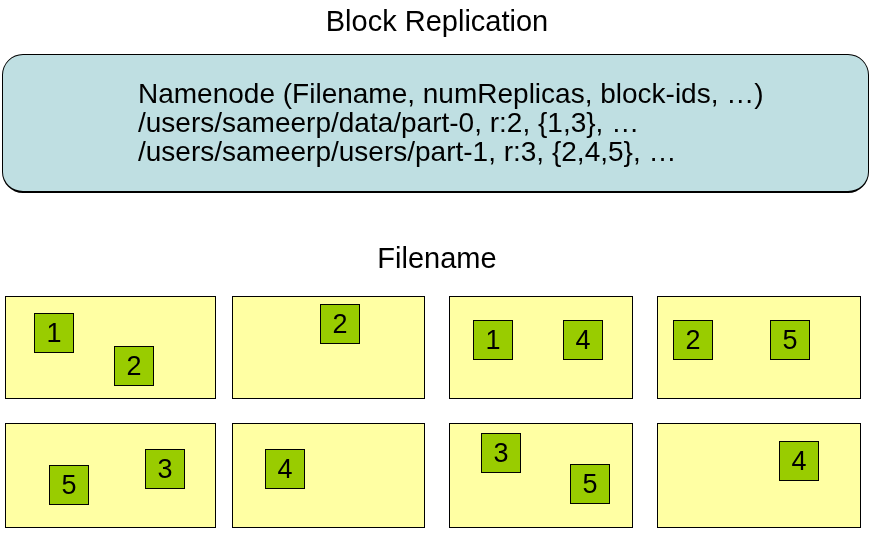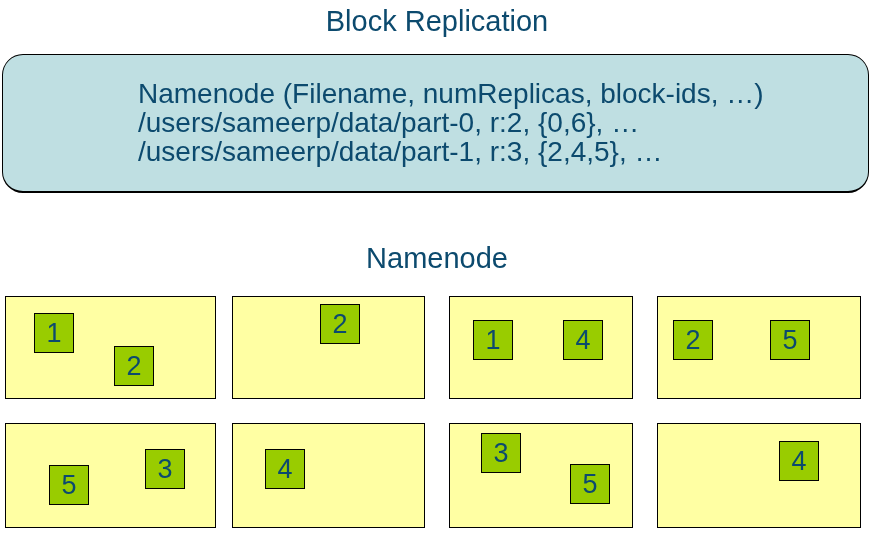--- a/index.html
+++ b/index.html
@@ -8,21 +8,21 @@
     --blk-bg: #99cc00;
     --line: #000000;
   }
   html, body { margin: 0; padding: 0; background: #ffffff; }
   .stage {
     position: relative;
     width: 874px;
     height: 536px;
     background: #ffffff;
     font-family: "Liberation Sans", "DejaVu Sans", sans-serif;
-    color: #0c4a6e;
+    color: #000000;
     overflow: hidden;
   }
   .title {
     position: absolute;
     top: 6px; left: 0;
     width: 100%;
     text-align: center;
     font-size: 29px;
     line-height: 31px;
     white-space: nowrap;
@@ -83,26 +83,26 @@
 </style>
 </head>
 <body>
 
 <div class="stage">
   <div class="title">Block Replication</div>
 
   <div class="namenode">
     <div class="nn-lines">
       <div>Namenode (Filename, numReplicas, block-ids, …)</div>
-      <div>/users/sameerp/data/part-0, r:2, {0,6}, …</div>
-      <div>/users/sameerp/data/part-1, r:3, {2,4,5}, …</div>
+      <div>/users/sameerp/data/part-0, r:2, {1,3}, …</div>
+      <div>/users/sameerp/users/part-1, r:3, {2,4,5}, …</div>
     </div>
   </div>
 
-  <div class="dn-label">Namenode</div>
+  <div class="dn-label">Filename</div>
 
   <div class="dn dn1">
       <div class="block" style="left: 28px; top: 16px;">1</div>
       <div class="block" style="left: 108px; top: 49px;">2</div>
     </div>
   <div class="dn dn2">
       <div class="block" style="left: 87px; top: 7px;">2</div>
     </div>
   <div class="dn dn3">
       <div class="block" style="left: 23px; top: 23px;">1</div>

